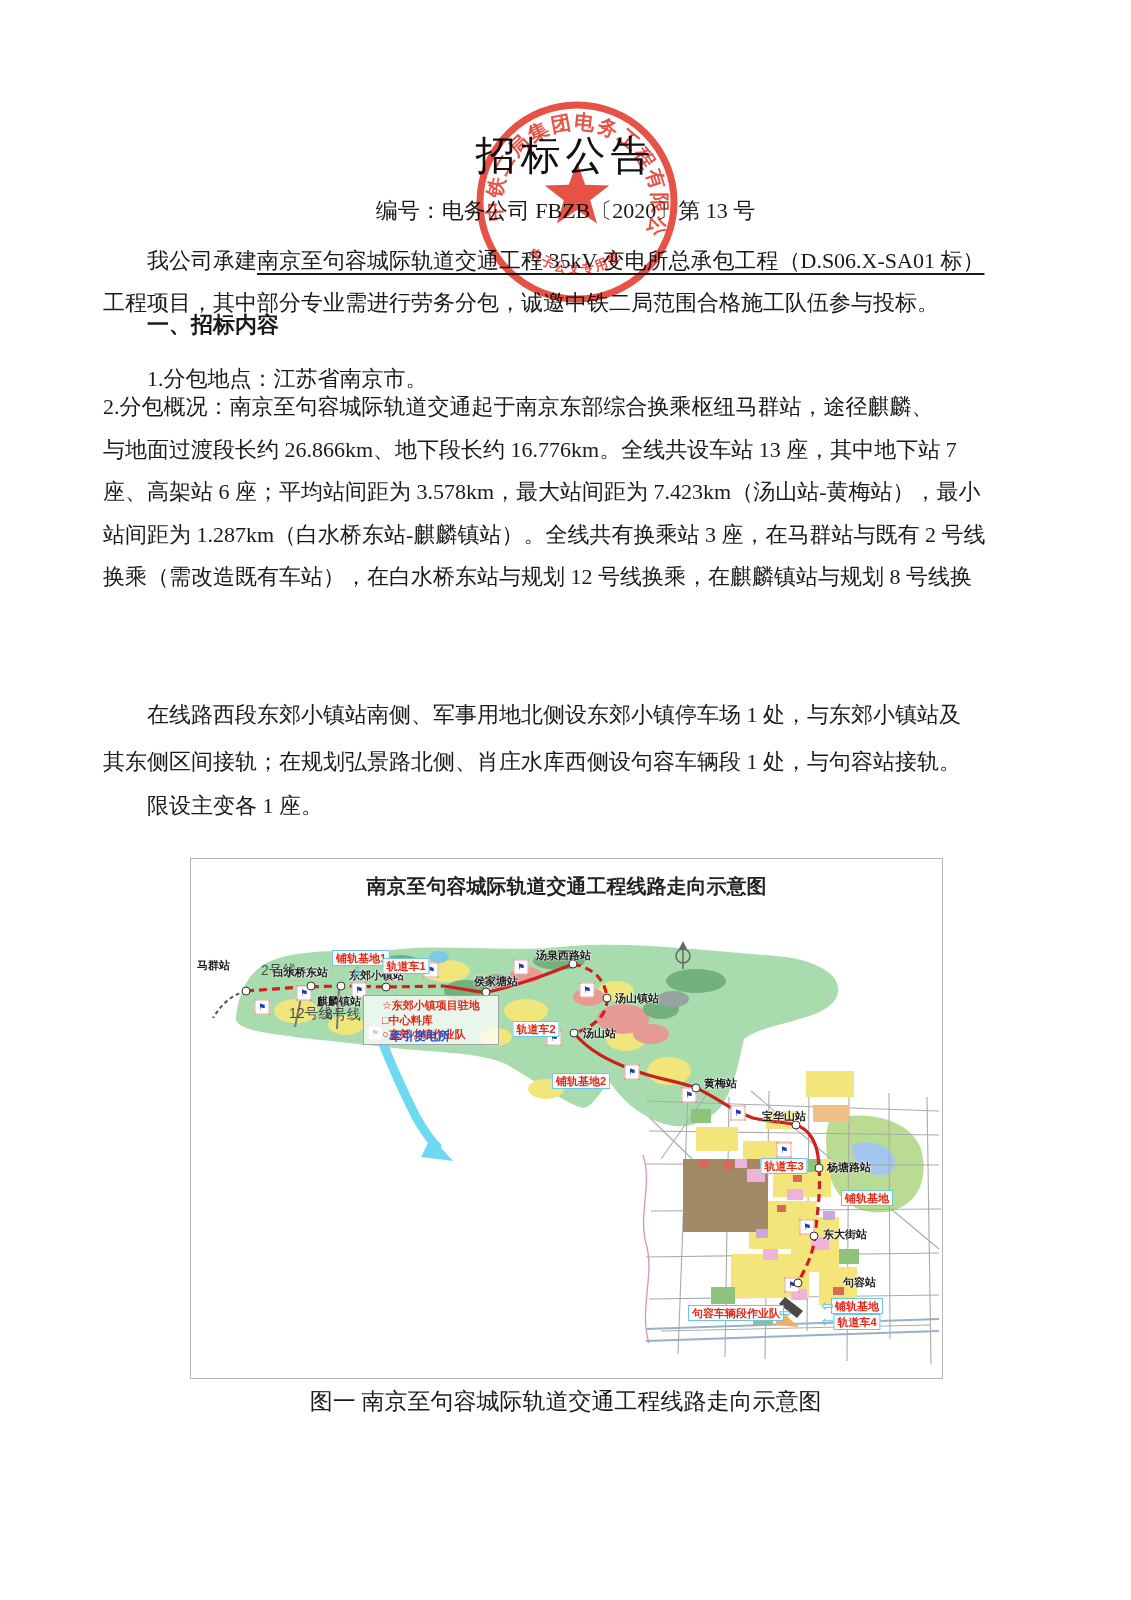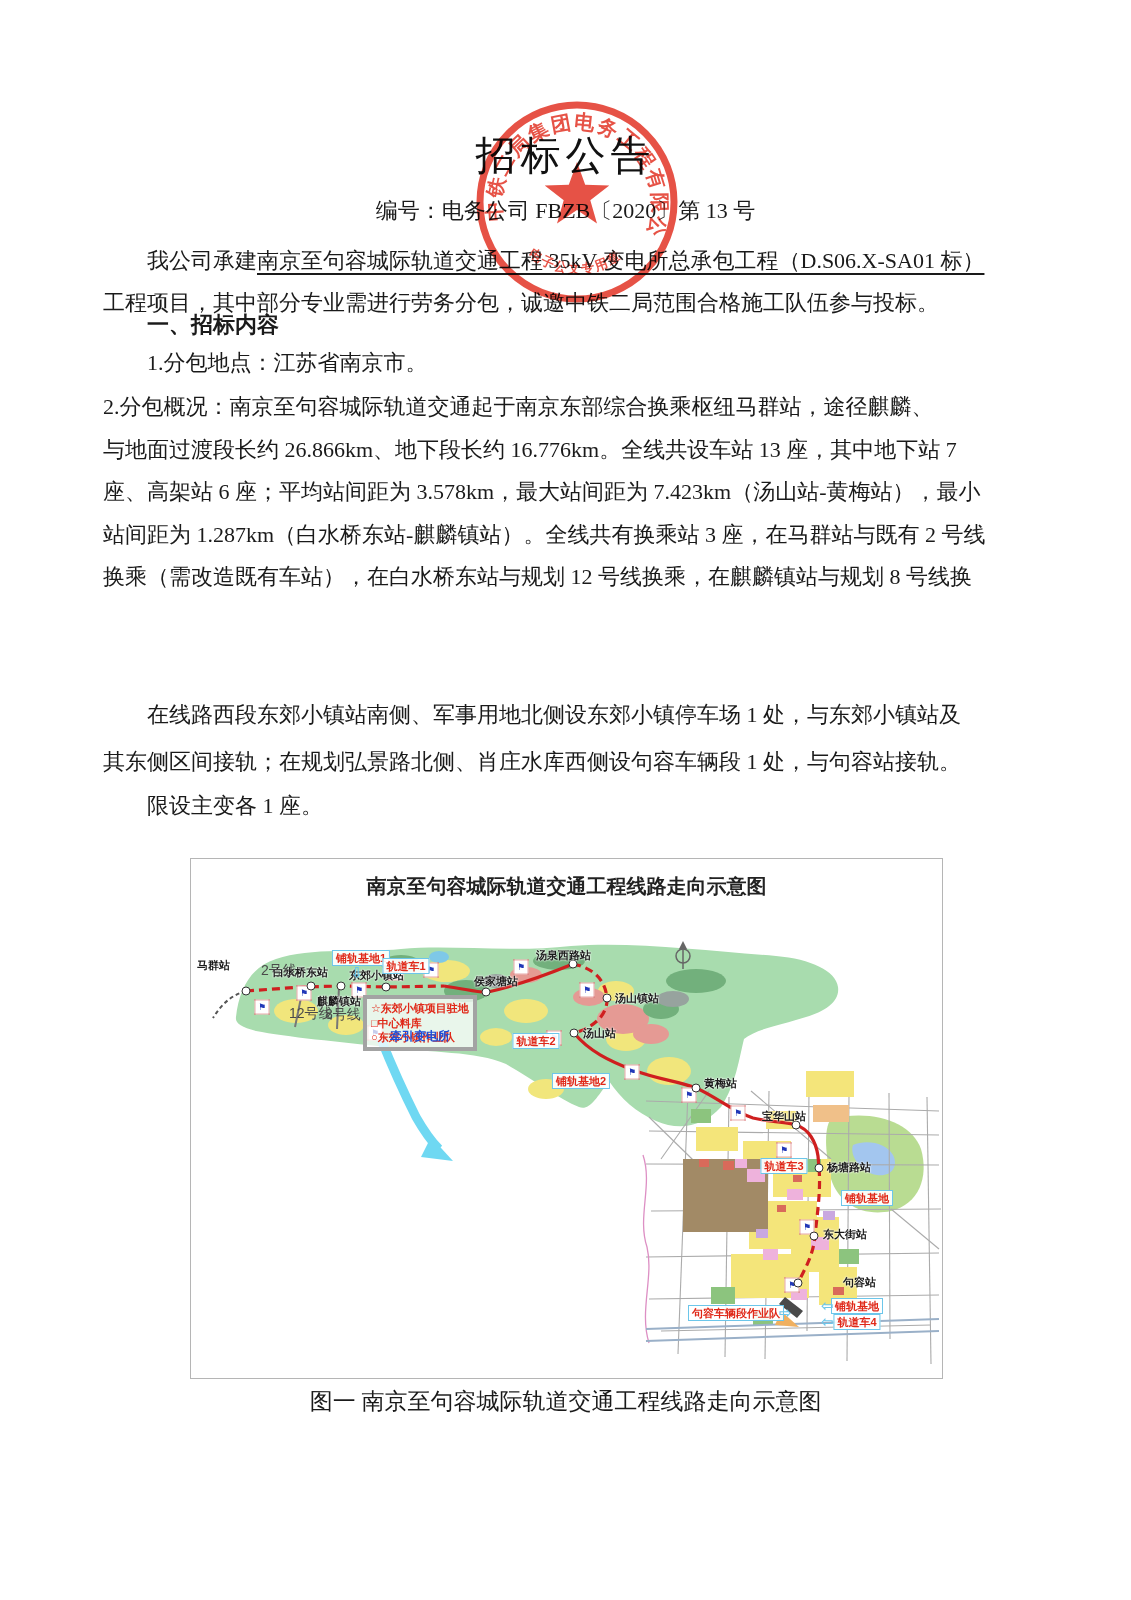--- a/index.html
+++ b/index.html
@@ -19,21 +19,21 @@
   
   #body{position:absolute;left:103px;top:236px;width:926px;height:650px;font-size:22px;z-index:1;}
   .para{position:absolute;left:0;width:926px;}
   .tline{height:42.6px;line-height:42.6px;white-space:nowrap;}
   #p1{top:4px;}
   #p1 .tline{height:42px;line-height:42px;}
   #p1 .ind, .indent-first .tline:first-child{padding-left:44px;}
   #p1 u{text-decoration:underline;text-underline-offset:5px;}
   #sec-heading{top:74px;padding-left:44px;font-family:"Liberation Sans","DejaVu Sans",sans-serif;
                font-weight:bold;font-size:22px;line-height:30px;}
-  #item-location{top:112px;padding-left:44px;line-height:30px;}
+  #item-location{top:128px;padding-left:44px;line-height:30px;}
   #p2{top:150px;}
   #p3{top:455px;}
   #p3 .tline{height:47px;line-height:47px;}
   #p4{top:549px;}
   #p4 .tline{height:41px;line-height:41px;}
 
   
   #map-frame{position:absolute;left:190px;top:858px;width:751px;height:519px;
              border:1px solid #b5b5b5;background:#ffffff;z-index:1;}
   #map-title{position:absolute;top:14px;left:0;width:100%;text-align:center;
@@ -44,21 +44,21 @@
   #map-overlay>div{position:absolute;}
   .dot{width:7px;height:7px;border-radius:50%;background:#fff;border:1.4px solid #333;
        transform:translate(-50%,-50%);}
   .slabel{font-size:11px;font-weight:bold;color:#1a1a1a;white-space:nowrap;
           text-shadow:0 0 2px #fff,0 0 2px #fff;}
   .llabel{font-size:14px;color:#4a4a4a;white-space:nowrap;}
   .fac{font-size:11px;font-weight:bold;color:#e02818;background:rgba(255,255,255,.92);
        border:1px solid #6cc6ea;padding:0 3px;line-height:14px;white-space:nowrap;
        transform:translate(-50%,-50%);}
   .legend{font-size:11px;font-weight:bold;color:#e02818;background:rgba(255,255,255,.75);
-          border:4px solid #a3a3a3;padding:2px 4px;line-height:14.5px;white-space:nowrap;}
+          border:1px solid #a3a3a3;padding:2px 18px;line-height:14.5px;white-space:nowrap;}
   .tlabel{font-size:12px;font-weight:bold;color:#1d4ed8;white-space:nowrap;}
   .mk{width:13px;height:13px;background:#fff;border:1px dotted #d05050;color:#2238b8;
       font-size:9px;line-height:12px;text-align:center;transform:translate(-50%,-50%);}
   .arr{color:#6cc6ea;font-size:15px;font-weight:bold;transform:translate(-50%,-50%);
        font-family:"DejaVu Sans",sans-serif;}
 
   #fig-caption{position:absolute;top:1386px;left:0;width:100%;text-align:center;
                font-size:23px;color:#1a1a1a;z-index:1;}
 </style>
 </head>
@@ -263,21 +263,21 @@
         <div class="slabel" style="left: 636px; top: 301px;">杨塘路站</div>
         <div class="dot" style="left: 623px; top: 377px;"></div>
         <div class="slabel" style="left: 632px; top: 368px;">东大街站</div>
         <div class="dot" style="left: 607px; top: 424px;"></div>
         <div class="slabel" style="left: 652px; top: 416px;">句容站</div>
         <div class="llabel" style="left: 70px; top: 103px;">2号线</div>
         <div class="llabel" style="left: 98px; top: 146px;">12号线</div>
         <div class="llabel" style="left: 134px; top: 147px;">8号线</div>
         <div class="fac" style="left: 170px; top: 99px;">铺轨基地1</div>
         <div class="fac" style="left: 215px; top: 107px;">轨道车1</div>
-        <div class="fac" style="left: 345px; top: 182px;">轨道车2</div>
+        <div class="fac" style="left: 345px; top: 170px;">轨道车2</div>
         <div class="fac" style="left: 390px; top: 222px;">铺轨基地2</div>
         <div class="fac" style="left: 593px; top: 307px;">轨道车3</div>
         <div class="fac" style="left: 676px; top: 339px;">铺轨基地</div>
         <div class="fac" style="left: 545px; top: 454px;">句容车辆段作业队</div>
         <div class="fac" style="left: 666px; top: 447px;">铺轨基地</div>
         <div class="fac" style="left: 666px; top: 463px;">轨道车4</div>
         <div class="legend" style="left: 172px; top: 136px;">
           <div>☆东郊小镇项目驻地</div>
           <div>□中心料库</div>
           <div>○东郊小镇作业队</div>

